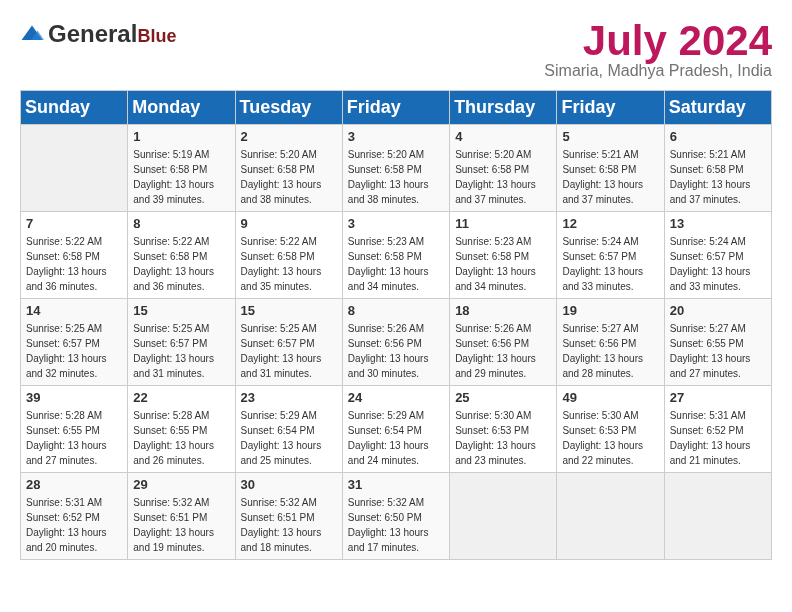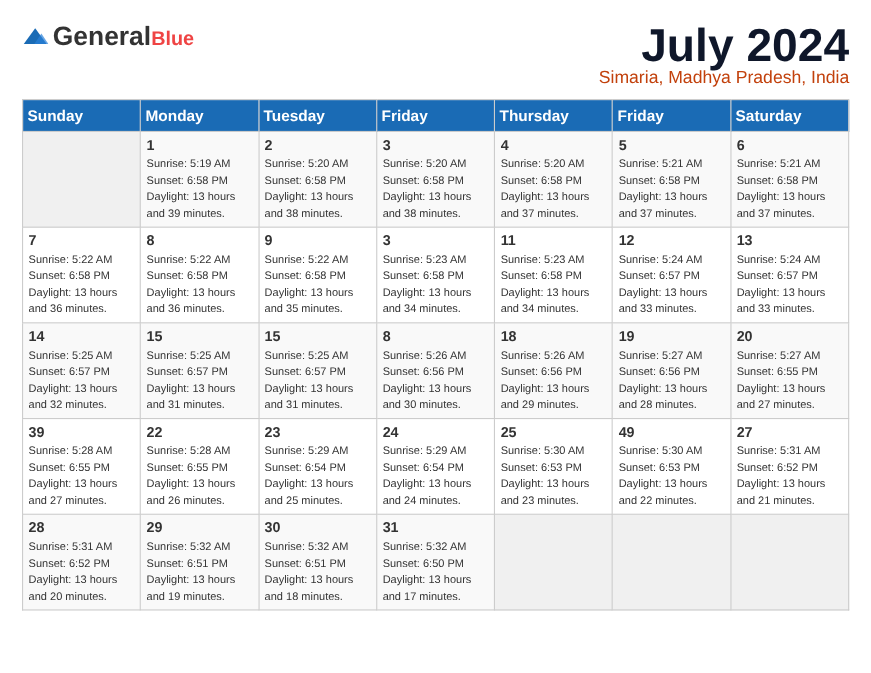--- a/index.html
+++ b/index.html
@@ -24,36 +24,36 @@
     .logo-icon {
       width: 24px;
       height: 20px;
     }
     .title-section {
       text-align: right;
     }
     .month-title {
       font-size: 42px;
       font-weight: bold;
-      color: #0f172a;
+      color: #be185d;
       line-height: 1;
       text-align: right;
     }
     .subtitle {
       font-size: 16px;
-      color: #c2410c;
+      color: #737373;
     }
     table {
       width: 100%;
       border-collapse: collapse;
     }
     thead tr th {
       background-color: #1a6bb5;
       color: #fff;
-      font-size: 14px;
+      font-size: 18px;
       font-weight: bold;
       padding: 6px 4px;
       border: 1px solid #ccc;
       text-align: left;
     }
     tbody tr td {
       border: 1px solid #ccc;
       vertical-align: top;
       padding: 4px 5px;
       font-size: 11px;
@@ -85,21 +85,21 @@
 </head>
 <body>
 
 <div class="header-section">
   <div class="logo">
     <svg class="logo-icon" viewBox="0 0 30 25" xmlns="http://www.w3.org/2000/svg">
       <polygon points="15,2 28,20 2,20" fill="#1a6bb5"></polygon>
       <polygon points="22,8 30,20 14,20" fill="#2980d9" opacity="0.7"></polygon>
     </svg>
     <div>
-      <span style="font-size:24px;font-weight:bold;color:#333;">General</span><span style="font-size:18px;font-weight:bold;color:#ef4444;">Blue</span>
+      <span style="font-size:24px;font-weight:bold;color:#333;">General</span><span style="font-size:18px;font-weight:bold;color:#7f1d1d;">Blue</span>
     </div>
   </div>
   <div class="title-section">
     <div class="month-title">July 2024</div>
     <div class="subtitle">Simaria, Madhya Pradesh, India</div>
   </div>
 </div>
 
 <table>
   <thead>

